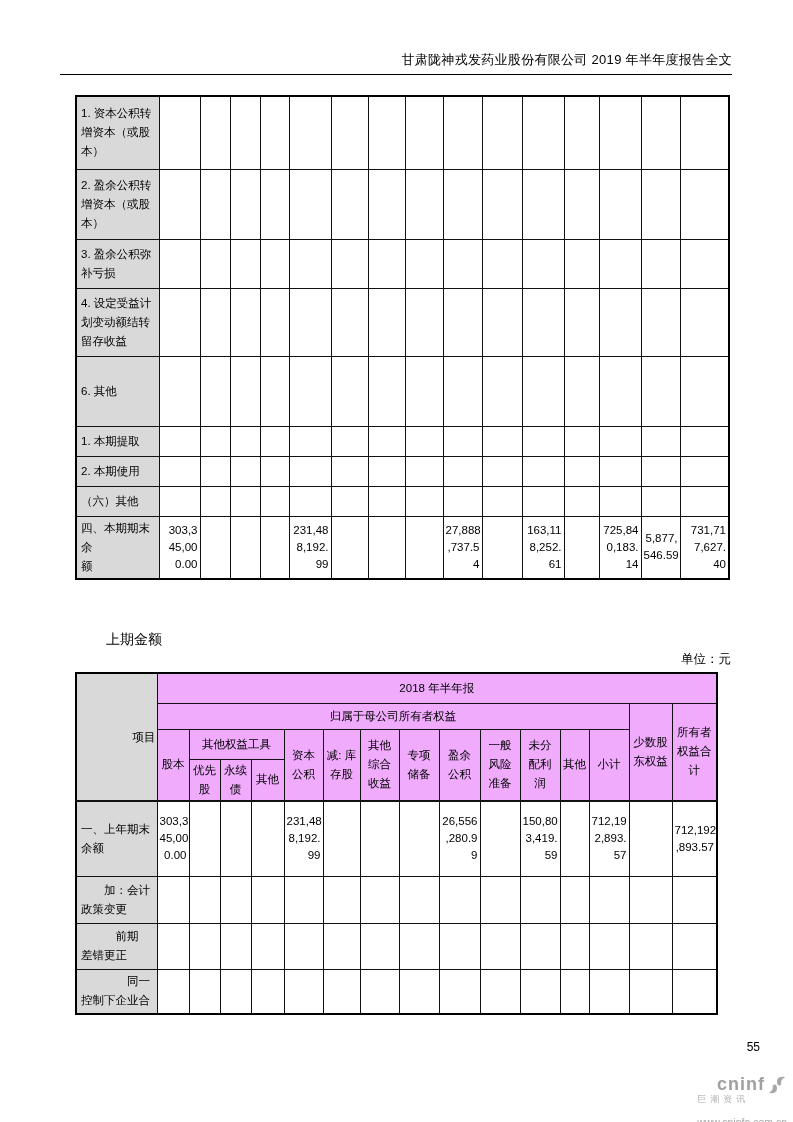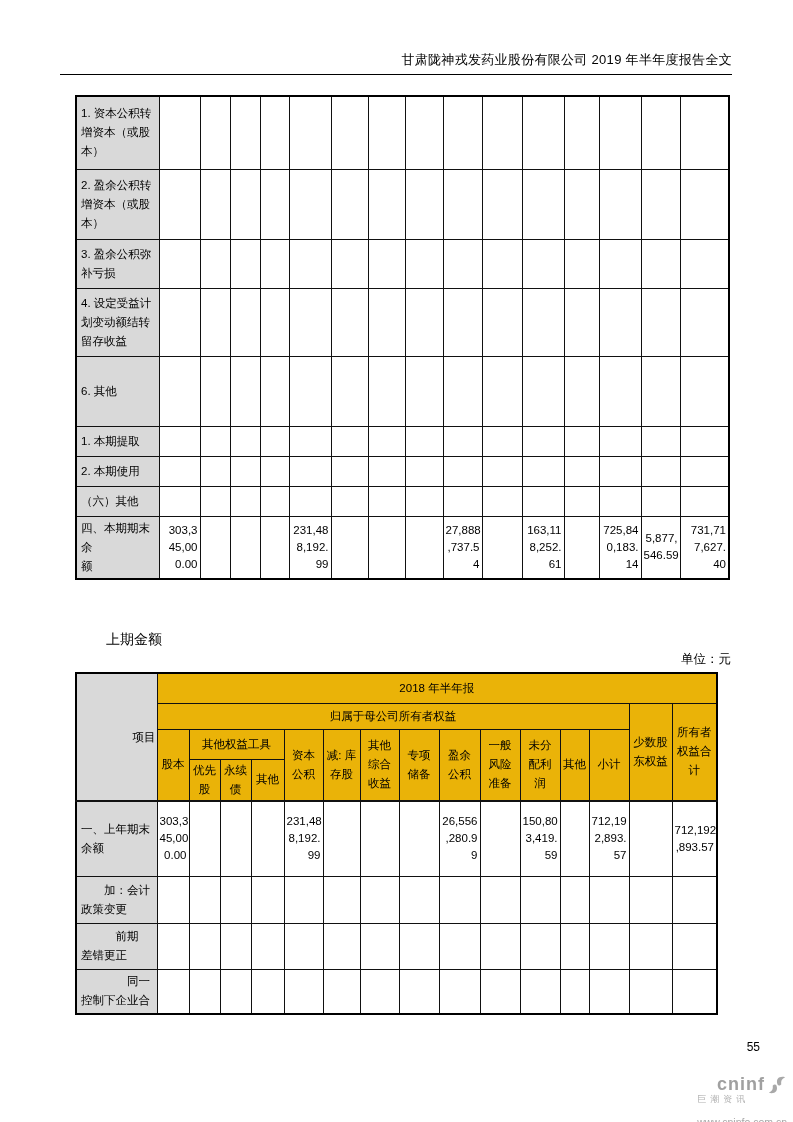--- a/index.html
+++ b/index.html
@@ -30,21 +30,21 @@
     background: #d9d9d9; white-space: pre-line;
     font-size: 11.5px; line-height: 19px;
     text-align: left; padding: 2px 1px 2px 4px;
   }
   td.num {
     background: #fff; white-space: pre-line;
     font-size: 11.5px; line-height: 17px;
     text-align: right; padding: 1px 2px;
   }
   td.hd {
-    background: #eab308; white-space: pre-line;
+    background: #f0abfc; white-space: pre-line;
     font-size: 11.5px; line-height: 19px;
     text-align: center; padding: 1px;
   }
 
   
   .top-table-wrap { position: absolute; top: 95px; left: 75px; }
   #toptbl { width: 653px; border: 2px solid #000; }
   #toptbl tr:nth-child(1)  { height: 73px; }
   #toptbl tr:nth-child(2)  { height: 70px; }
   #toptbl tr:nth-child(3)  { height: 49px; padding-left: 39px; }

